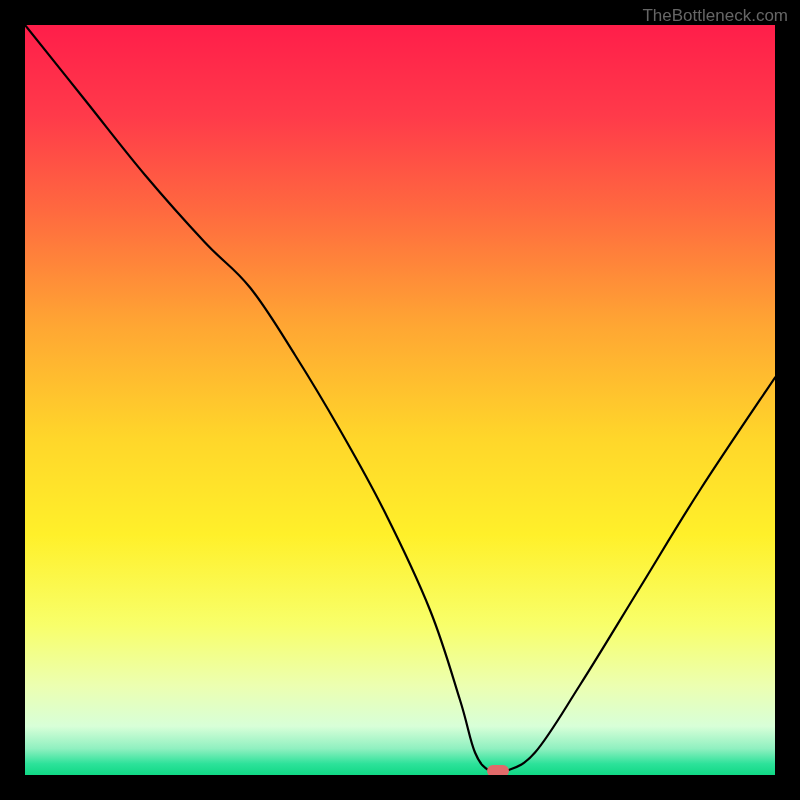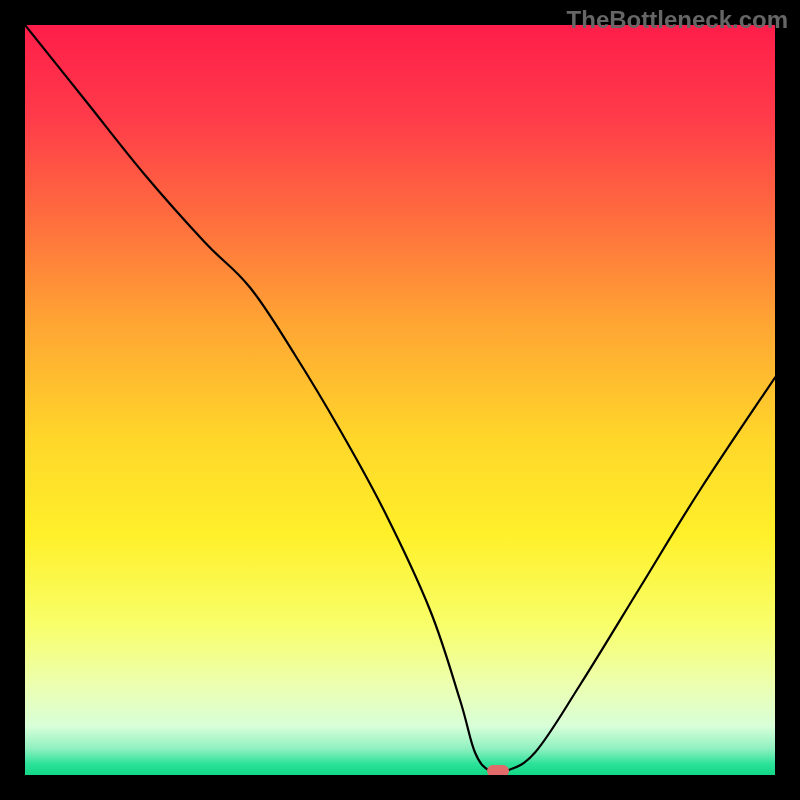--- a/index.html
+++ b/index.html
@@ -8,22 +8,22 @@
     height: 800px;
     background: #000;
     position: relative;
     font-family: Arial, sans-serif;
   }
   .watermark {
     position: absolute;
     top: 6px;
     right: 12px;
     color: #666;
-    font-size: 24px;
-    font-weight: 700;
+    font-size: 17px;
+    font-weight: 400;
     z-index: 10;
   }
   .plot-area {
     position: absolute;
     left: 25px;
     top: 25px;
     width: 750px;
     height: 750px;
     overflow: hidden;
   }

